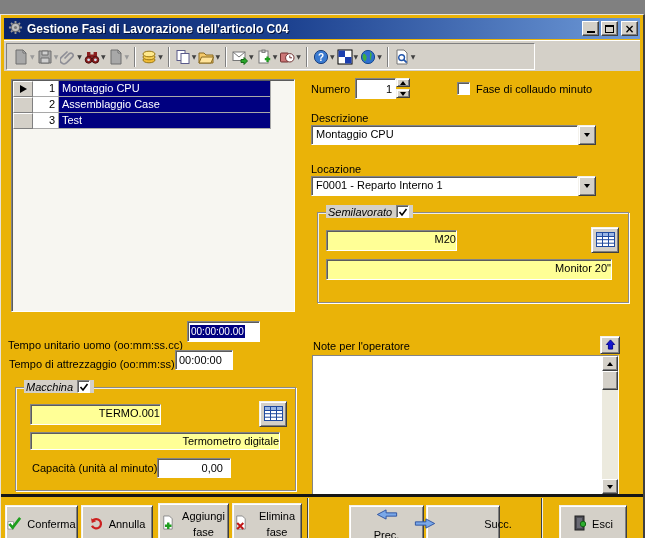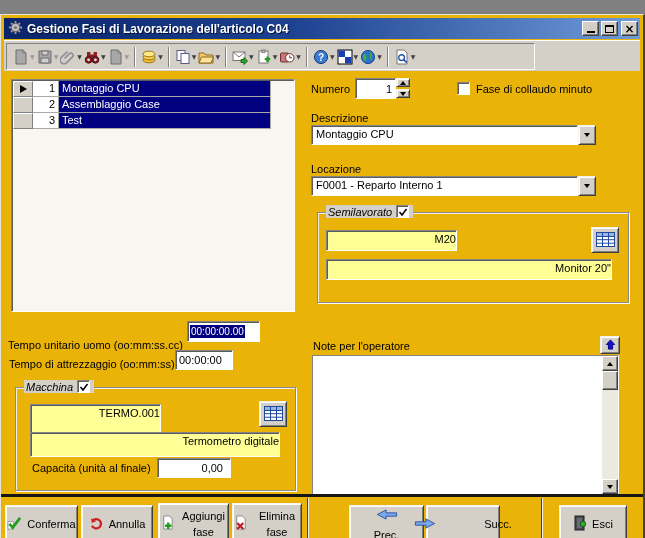--- a/index.html
+++ b/index.html
@@ -361,30 +361,30 @@
 
   <div class="gbox" style="left:14px; top:372px; width:281px; height:104px;">
     <span class="legend">
       <span>Macchina</span>
       <span class="chk">
           <svg width="10" height="10" viewBox="0 0 10 10">
             <path d="M1.5 5l2.5 3 4.5-6" stroke="#000" stroke-width="1.6" fill="none"></path>
           </svg>
         </span>
     </span>
-    <div class="field sunken yellow" style="left:14px; top:16px; width:131px; height:29px;">TERMO.001</div>
+    <div class="field sunken yellow" style="left:14px; top:16px; width:131px; height:21px;">TERMO.001</div>
     <div class="tblbtn raised" style="left:243px; top:13px; width:28px; height:26px;">
       <span><svg width="19" height="15" viewBox="0 0 19 15">
             <rect x="0.5" y="0.5" width="18" height="14" fill="#fff" stroke="#204a9e"></rect>
             <rect x="0.5" y="0.5" width="18" height="4" fill="#9ab6e4" stroke="#204a9e"></rect>
             <path d="M6.5 0.5v14M12.5 0.5v14M0.5 7.7h18M0.5 11.2h18" stroke="#204a9e"></path>
           </svg></span>
     </div>
-    <div class="field sunken yellow" style="left:14px; top:44px; width:250px; height:25px;">Termometro digitale</div>
-    <span class="lbl" style="left:16px; top:74px;">Capacità (unità al finale)</span>
+    <div class="field sunken yellow" style="left:14px; top:44px; width:250px; height:18px;">Termometro digitale</div>
+    <span class="lbl" style="left:16px; top:74px;">Capacità (unità al minuto)</span>
     <input class="fld" style="left: 141px; top: 70px; width: 74px; height: 20px; text-align: right; padding-right: 7px;" value="0,00">
   </div>
 
   <span class="lbl" style="left:312px; top:325px;">Note per l'operatore</span>
   <div class="raised" style="position:absolute; left:599px; top:321px; width:20px; height:18px; display:flex; align-items:center; justify-content:center;">
     <span><svg width="11" height="11" viewBox="0 0 12 12">
           <path d="M6 1l4.5 5H8.3v5H3.7V6H1.5z" fill="#1414cf" stroke="#00008a"></path>
         </svg></span>
   </div>
   <div class="notebox">

